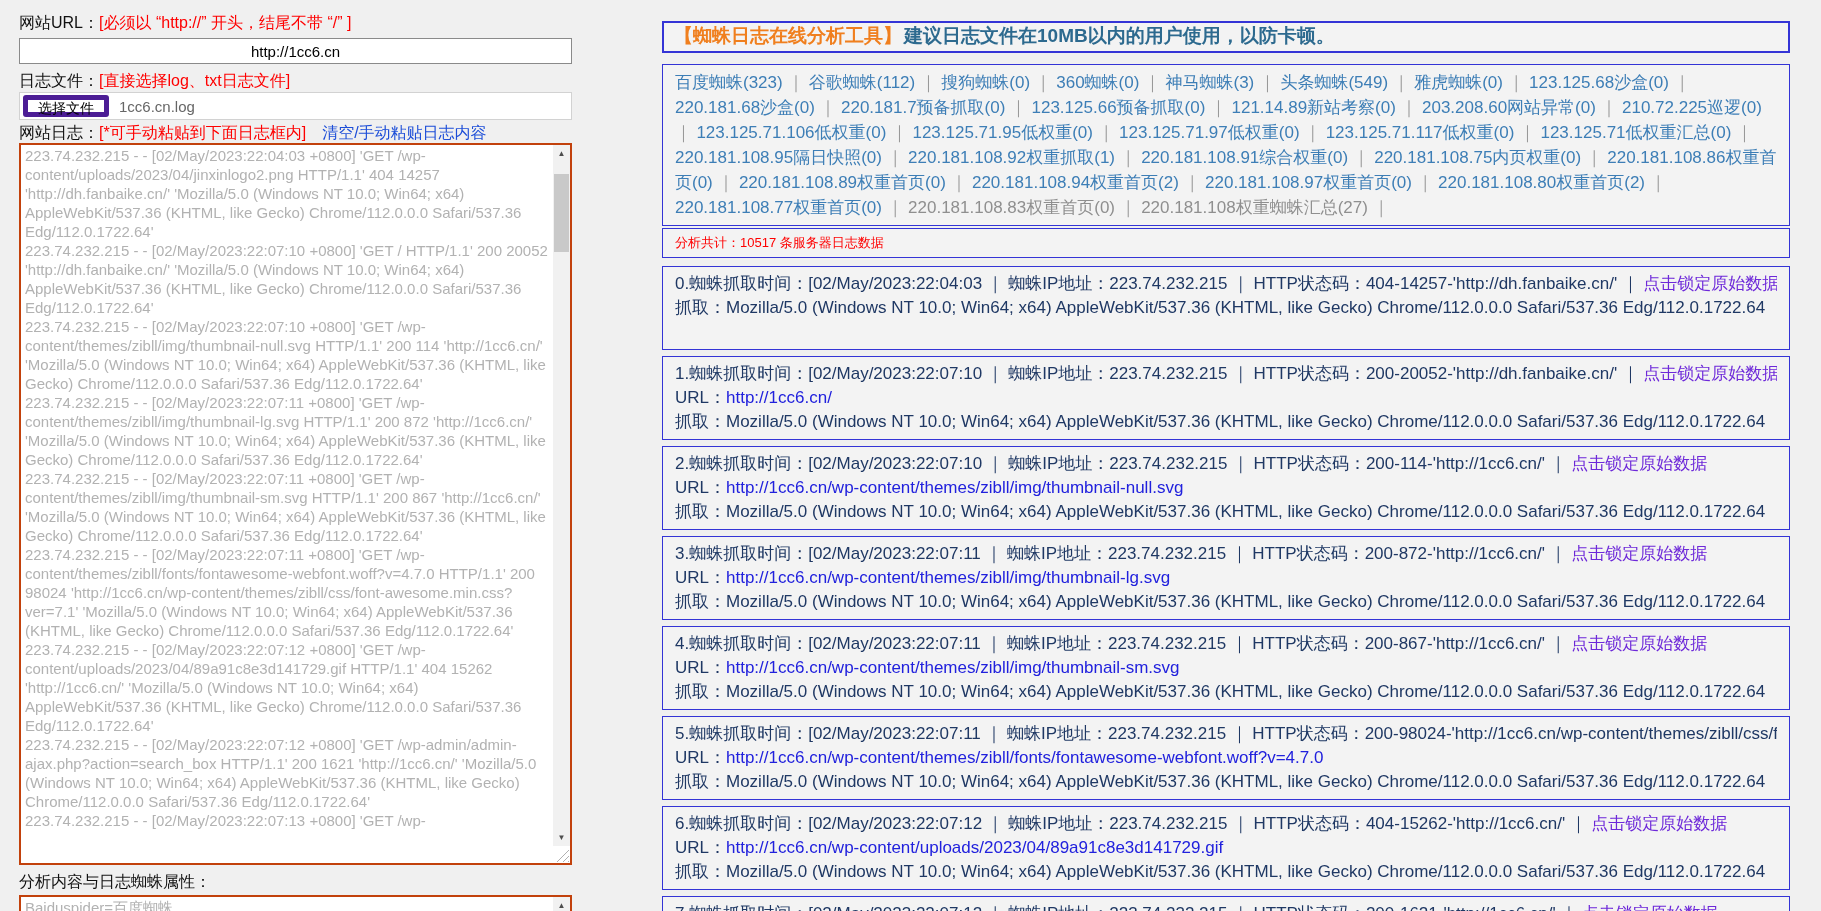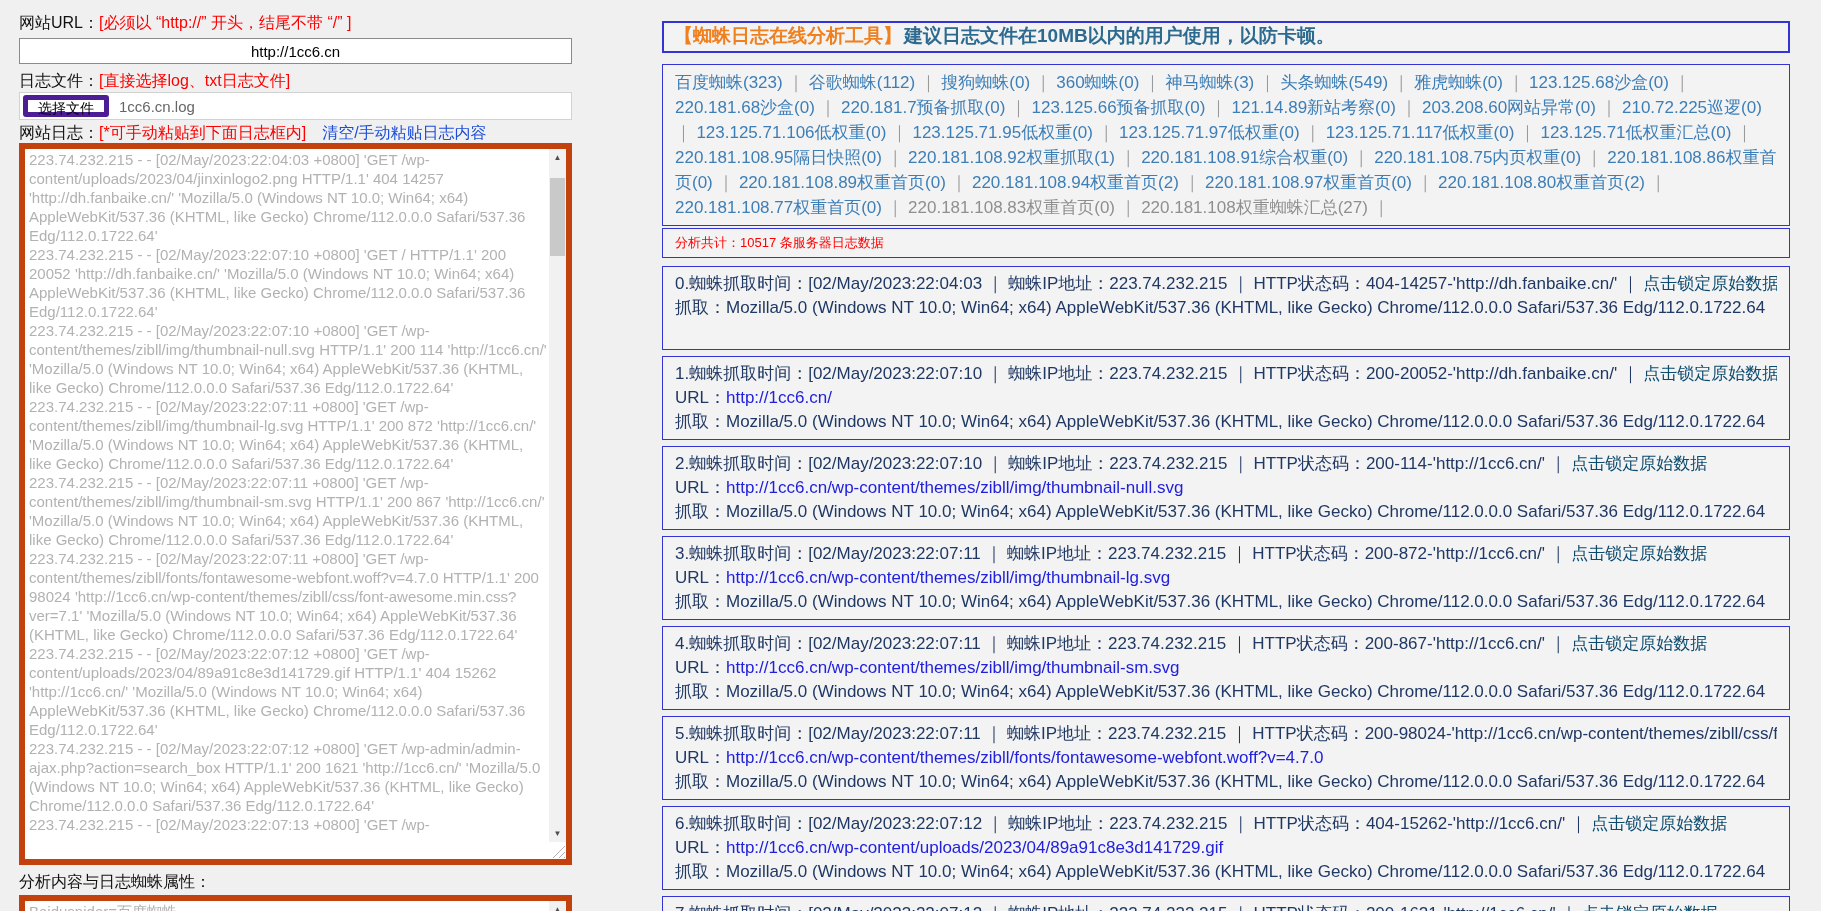--- a/index.html
+++ b/index.html
@@ -12,21 +12,21 @@
   .url-input{display:block;width:553px;height:26px;box-sizing:border-box;border:1px solid #8a8a8a;
              background:#fff;font-size:15px;padding:2px 5px;color:#000;margin:0 0 8px 0;font-family:inherit;text-align:center;}
   .lbl-file{margin-bottom:2px;}
   .file-box{width:553px;height:28px;box-sizing:border-box;border:1px solid #d2d2d2;background:#fff;
             display:flex;align-items:center;padding-left:3px;margin-bottom:4px;}
   .file-btn{height:22px;border:5px solid #4c1d95;border-radius:3px;background:#fff;font-size:14px;
             color:#000;padding:0 10px;font-family:inherit;cursor:pointer;}
   .file-name{margin-left:10px;font-size:15px;color:#666;}
   .lbl-log{margin-bottom:1px;}
   .clear-link{color:#1d4ed8;margin-left:16px;cursor:pointer;}
-  .ta{position:relative;width:553px;box-sizing:border-box;border:6px solid #c2410c;background:#fff;}
+  .ta{position:relative;width:553px;box-sizing:border-box;border:2px solid #c2410c;background:#fff;}
   .ta-log{height:722px;margin-bottom:8px;}
   .ta-inner{position:absolute;top:1px;left:4px;right:19px;bottom:1px;overflow:hidden;color:#b2b2b2;
             font-size:15px;line-height:19px;white-space:pre-wrap;overflow-wrap:break-word;}
   .sb{position:absolute;top:0;right:0;bottom:17px;width:17px;background:#f1f1f1;}
   .ta-attr .sb{bottom:0;}
   .sb-btn{position:absolute;left:0;width:17px;height:17px;font-size:8px;color:#4d4d4d;text-align:center;
           line-height:17px;background:#f1f1f1;cursor:pointer;}
   .sb-up{top:0}.sb-down{bottom:0}
   .sb-thumb{position:absolute;left:1px;right:1px;top:29px;height:78px;background:#c9c9c9;cursor:pointer;}
   .grip{position:absolute;right:1px;bottom:1px;width:14px;height:14px;
@@ -51,21 +51,21 @@
   .spider-box{margin-top:11px;height:162px;padding:5px 12px;font-size:17px;line-height:25px;overflow:hidden;}
   .spider-link{color:#3d7eb6;cursor:pointer;}
   .spider-link.muted{color:#8f8f8f;}
   .spider-sep{color:#999;}
   .total-box{margin-top:2px;height:30px;line-height:28px;padding:0 12px;font-size:13px;color:#fe0000;
              white-space:nowrap;overflow:hidden;}
   .entries{margin-top:8px;}
   .entry{height:84px;margin-bottom:6px;padding:5px 12px;font-size:17px;line-height:24px;overflow:hidden;}
   .e-head,.e-url,.e-ua{white-space:nowrap;overflow:hidden;}
   .e-navy{color:#1f3864;}
-  .e-lock{color:#0c4a6e;cursor:pointer;text-align:right;}
+  .e-lock{color:#6d28d9;cursor:pointer;text-align:right;}
   .e-link{color:#2121dd;cursor:pointer;}
 </style>
 </head>
 <body>
 
 <div class="page">
 
   <div class="left-col">
     <div class="lbl">
       <span>网站URL：</span><span class="hint">[必须以 “http://” 开头，结尾不带 “/” ]</span>

